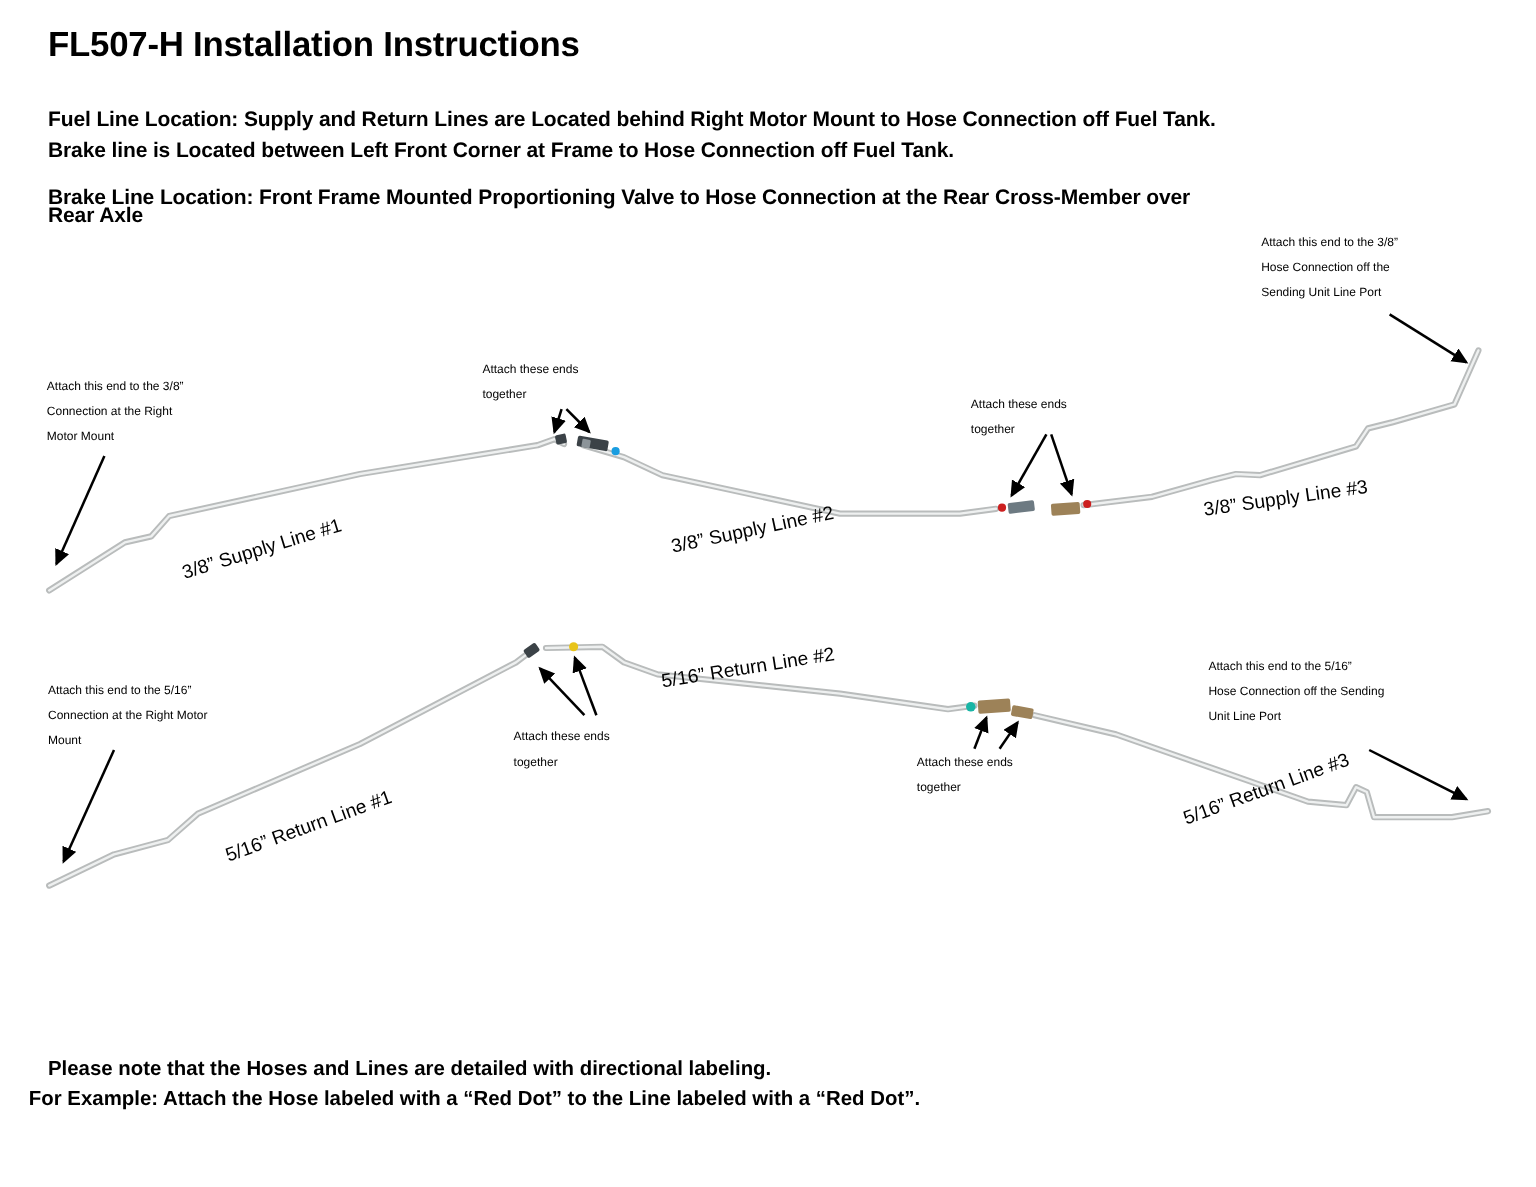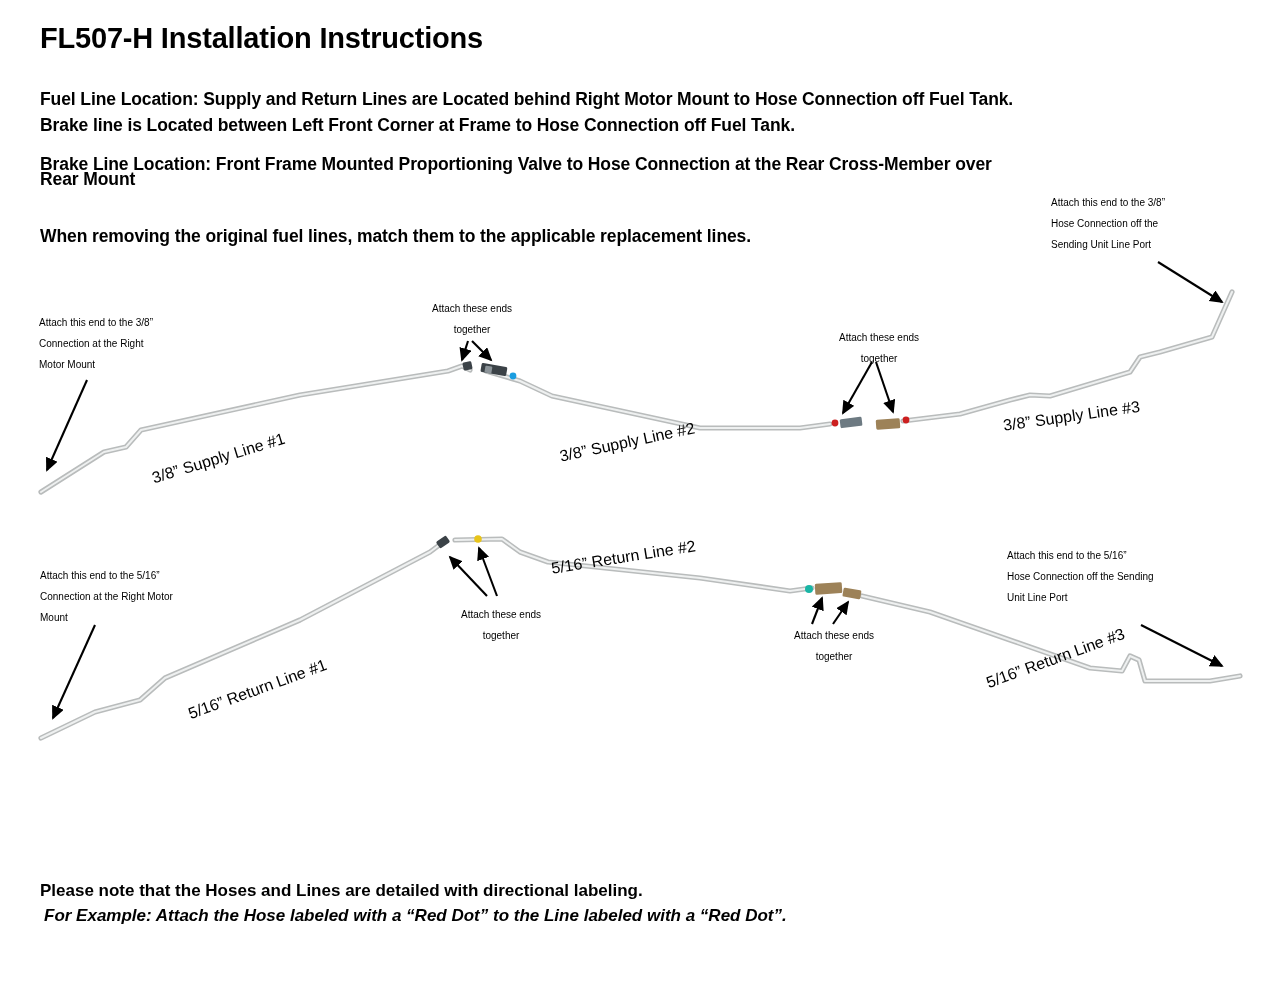--- a/index.html
+++ b/index.html
@@ -39,30 +39,30 @@
   #loc-line-3 { left: 40px; top: 154px; }
   #loc-line-4 { left: 40px; top: 169px; }
   #match-note  { left: 40px; top: 226px; }
 
   .footer-line {
     font-size: 17px;
     font-weight: bold;
     white-space: nowrap;
   }
   #footer-1 { left: 40px; top: 881px; }
-  #footer-2 { left: 44px; top: 906px; font-style: italic; }
+  #footer-2 { left: 24px; top: 906px; }
 
   
   .callout {
     font-size: 10px;
     line-height: 21px;
     white-space: pre-line;
     font-weight: normal;
   }
-  .callout.center { text-align: center; }
+  .callout.center { text-align: left; }
 
   #callout-supply-left   { left: 39px;   top: 312px; }
   #callout-supply-mid1   { left: 402px;  top: 298px; width: 140px; }
   #callout-supply-mid2   { left: 809px;  top: 327px; width: 140px; }
   #callout-supply-right  { left: 1051px; top: 192px; }
 
   #callout-return-left   { left: 40px;   top: 565px; }
   #callout-return-mid1   { left: 428px;  top: 604px; width: 146px; }
   #callout-return-mid2   { left: 764px;  top: 625px; width: 140px; }
   #callout-return-right  { left: 1007px; top: 545px; }
@@ -89,22 +89,21 @@
 </head>
 <body>
 
 <div id="page">
 
   <div class="abs" id="doc-title">FL507-H Installation Instructions</div>
 
   <div class="abs body-line" id="loc-line-1">Fuel Line Location:  Supply and Return Lines are Located behind Right Motor Mount to Hose Connection off Fuel Tank.</div>
   <div class="abs body-line" id="loc-line-2">Brake line is Located between Left Front Corner at Frame to Hose Connection off Fuel Tank.</div>
   <div class="abs body-line" id="loc-line-3">Brake Line Location: Front Frame Mounted Proportioning Valve to Hose Connection at the Rear Cross-Member over</div>
-  <div class="abs body-line" id="loc-line-4">Rear Mount</div>
-  <div class="abs body-line" id="match-note">When removing the original fuel lines, match them to the applicable replacement lines.</div>
+  <div class="abs body-line" id="loc-line-4">Rear Axle</div>
 
   <svg class="art" width="1280" height="989" viewBox="0 0 1280 989">
 
     <g>
       <path class="tube-outer" d="M41,492 L104,452 L126,447 L141,430 L300,395 L448,371 L462,366 L470,370"></path>
       <path class="tube-inner" d="M41,492 L104,452 L126,447 L141,430 L300,395 L448,371 L462,366 L470,370"></path>
     </g>
 
     <g>
       <rect x="463" y="362" width="9" height="8" rx="1.5" fill="#3b4247" transform="rotate(-12 467 366)"></rect>

